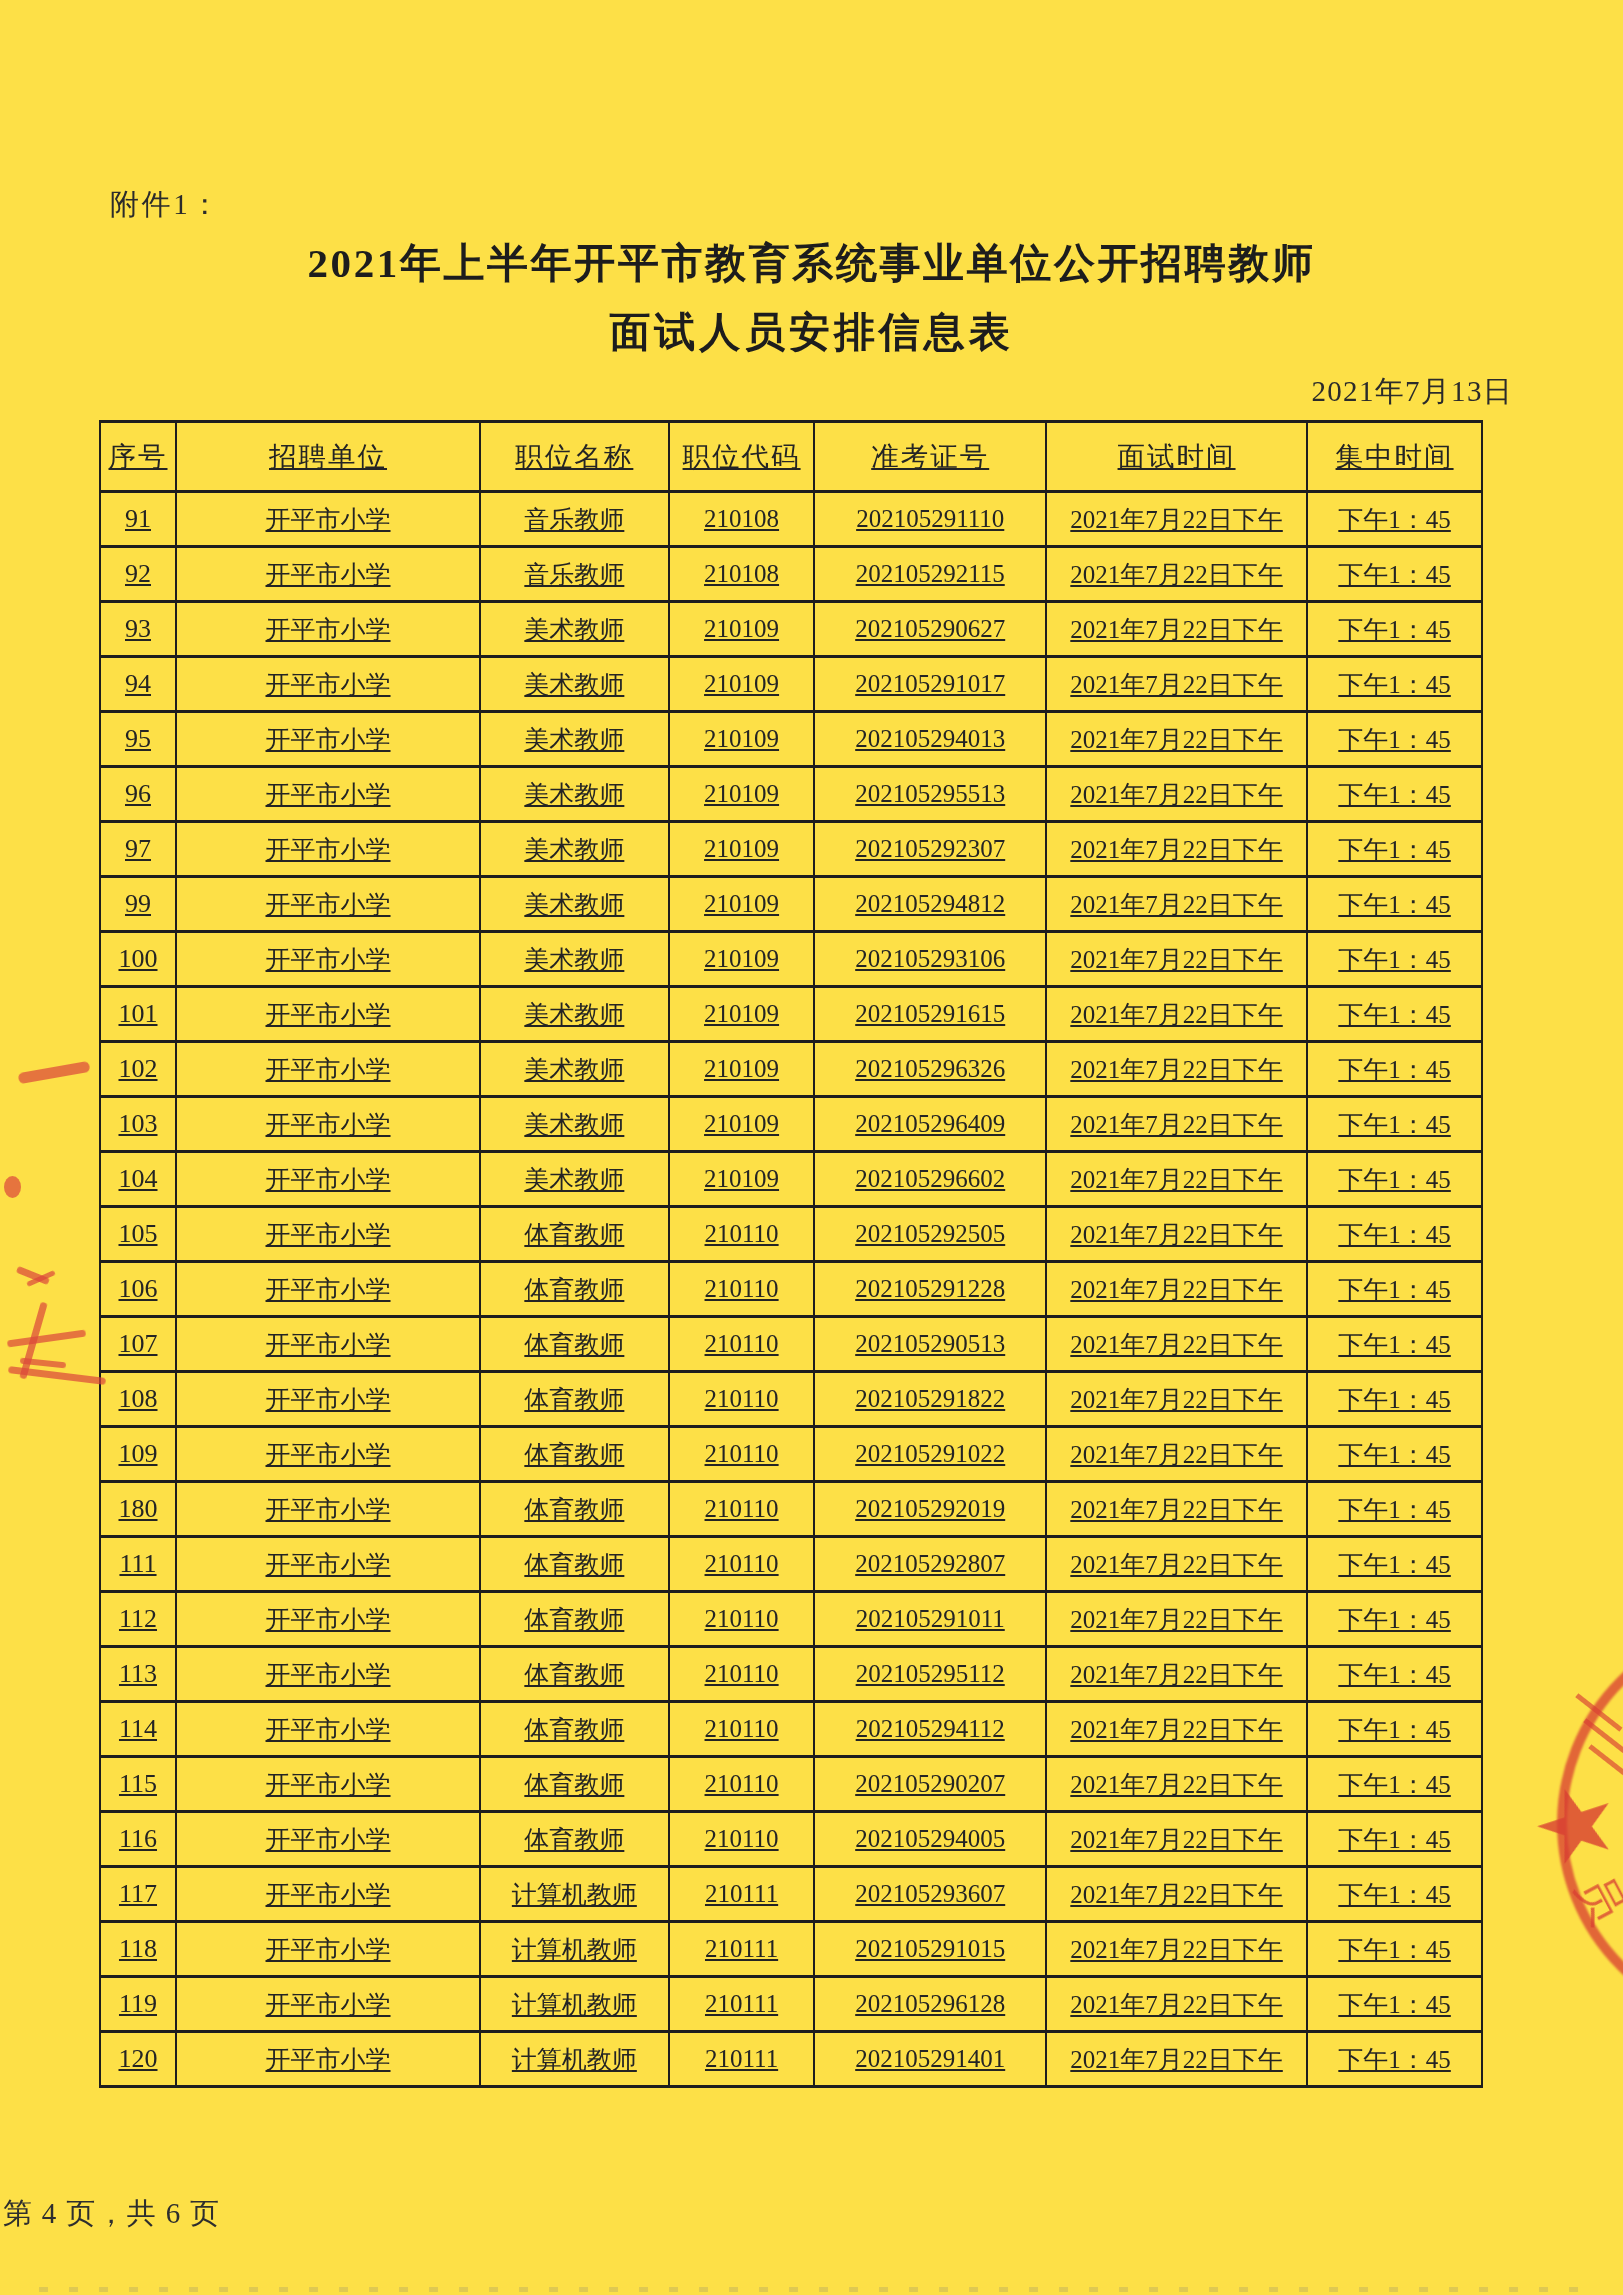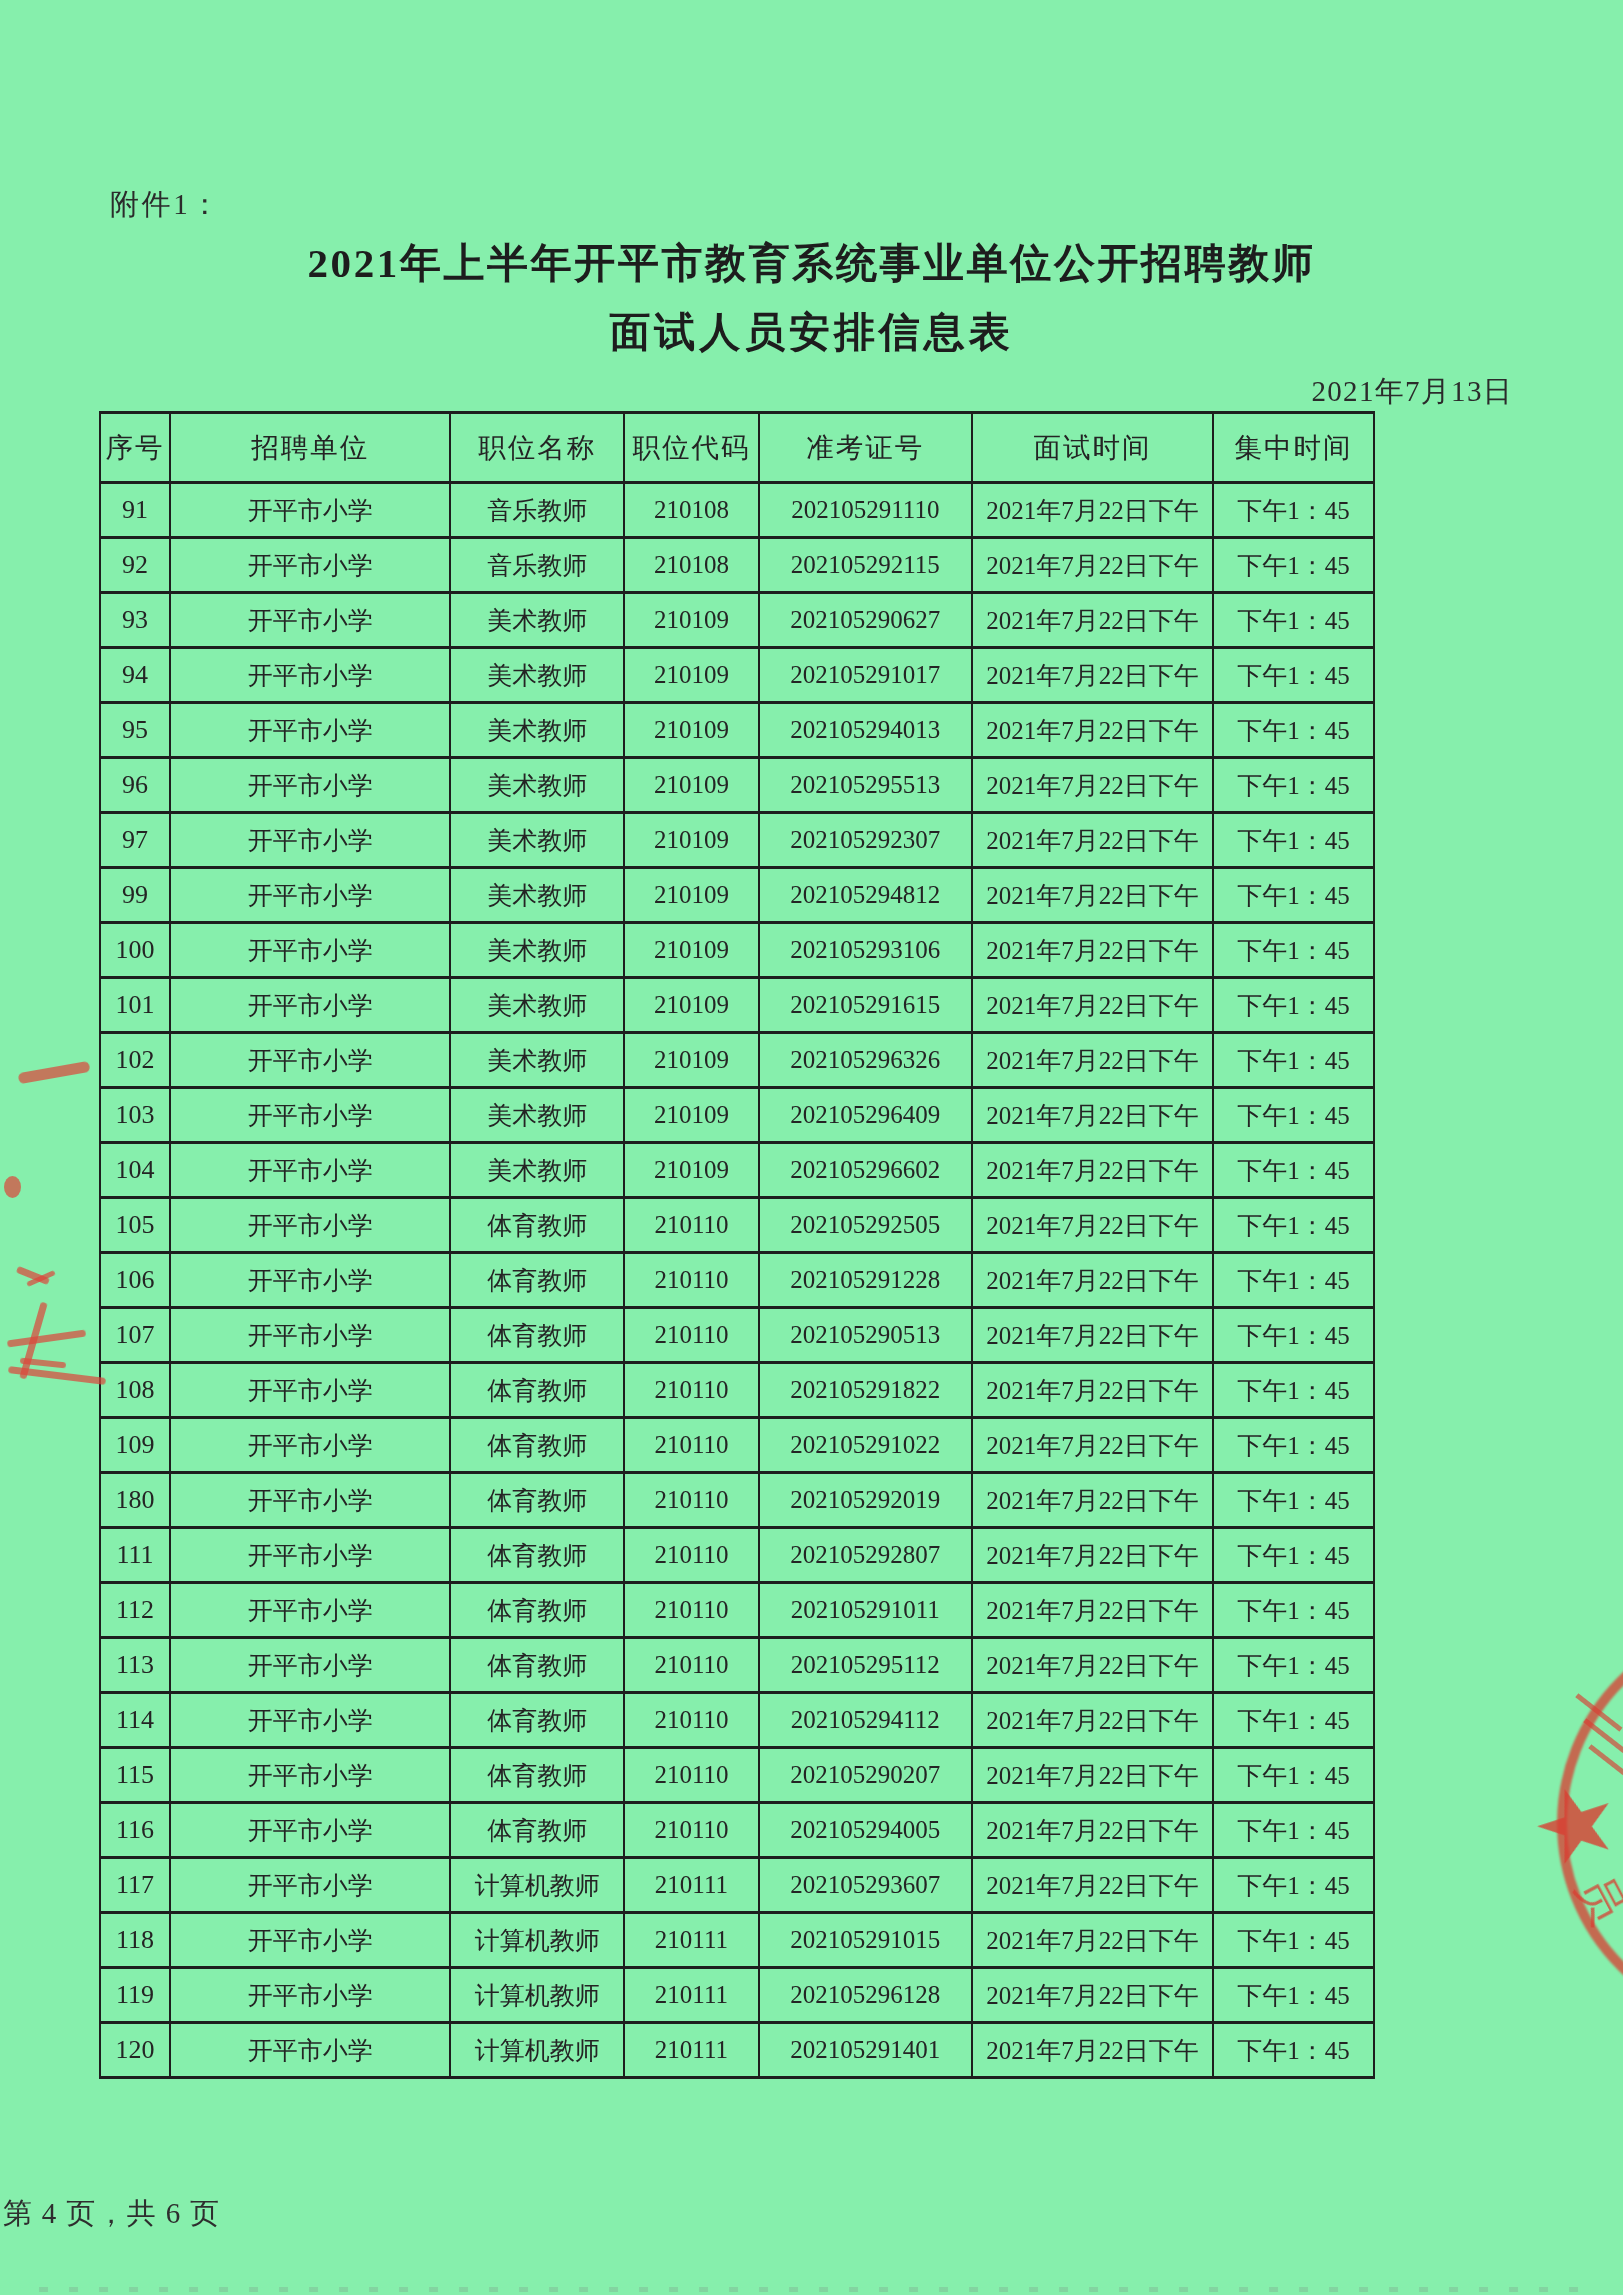--- a/index.html
+++ b/index.html
@@ -1,41 +1,42 @@
 <!DOCTYPE html>
 <html style="font-size:10.5px"><head>
 <meta charset="utf-8">
 <style>
   html,body { margin:0; padding:0; background:#ffffff; }
   #page {
     position:relative;
     width:1623px; height:2295px;
-    background:#86efac;
+    background:#fde047;
     overflow:hidden;
     font-family:"Liberation Serif","DejaVu Serif",serif;
     color:#262626;
   }
   .attachment {
     position:absolute; left:110px; top:185px;
     font-size:29px; letter-spacing:2.6px; color:#2b2b2b;
   }
   .title-block {
     position:absolute; left:0; top:243px; width:1623px;
     text-align:center; font-weight:bold; color:#1d1d1d;
   }
   .title-line1 { font-size:41px; letter-spacing:2.6px; line-height:1.0; }
   .title-line2 { font-size:41px; letter-spacing:3.9px; line-height:1.0; margin-top:28px; }
   .date-line {
     position:absolute; left:0; top:372px; width:1513px;
     text-align:right; font-size:29px; color:#2b2b2b; letter-spacing:1.3px;
   }
   table.sched {
-    position:absolute; left:99px; top:411px; width:1276px;
+    position:absolute; left:99px; top:420px; width:1384px;
     border-collapse:collapse; table-layout:fixed;
     color:#242424;
+    text-decoration:underline;
   }
   table.sched th, table.sched td {
     border:2px solid #1e1e1e;
     border-top-width:3.3px; border-bottom-width:3.3px;
     text-align:center; vertical-align:middle;
     padding:0; overflow:hidden; white-space:nowrap;
   }
   table.sched th {
     height:67px; font-size:27.5px; font-weight:normal; letter-spacing:2px;
     border-top-width:3.9px;

